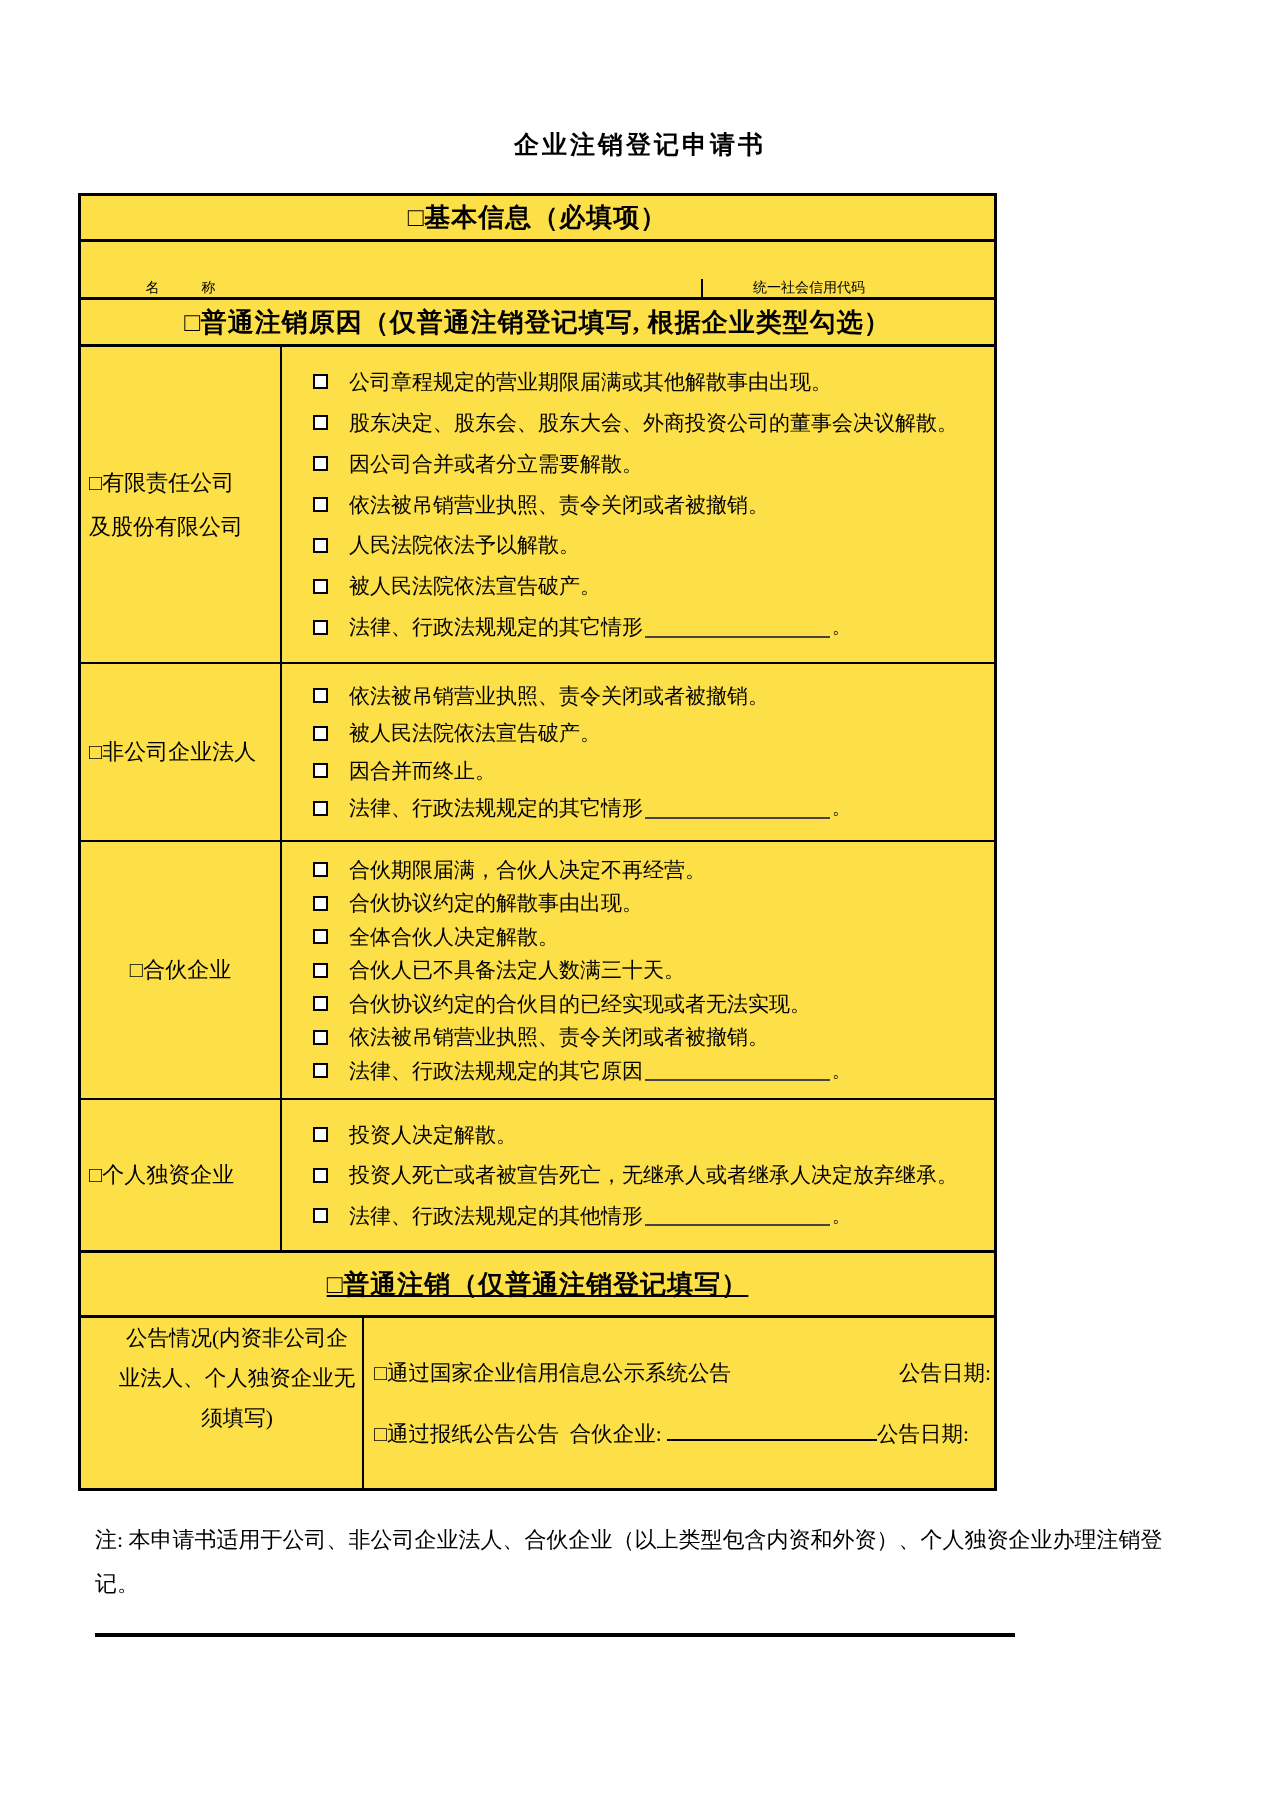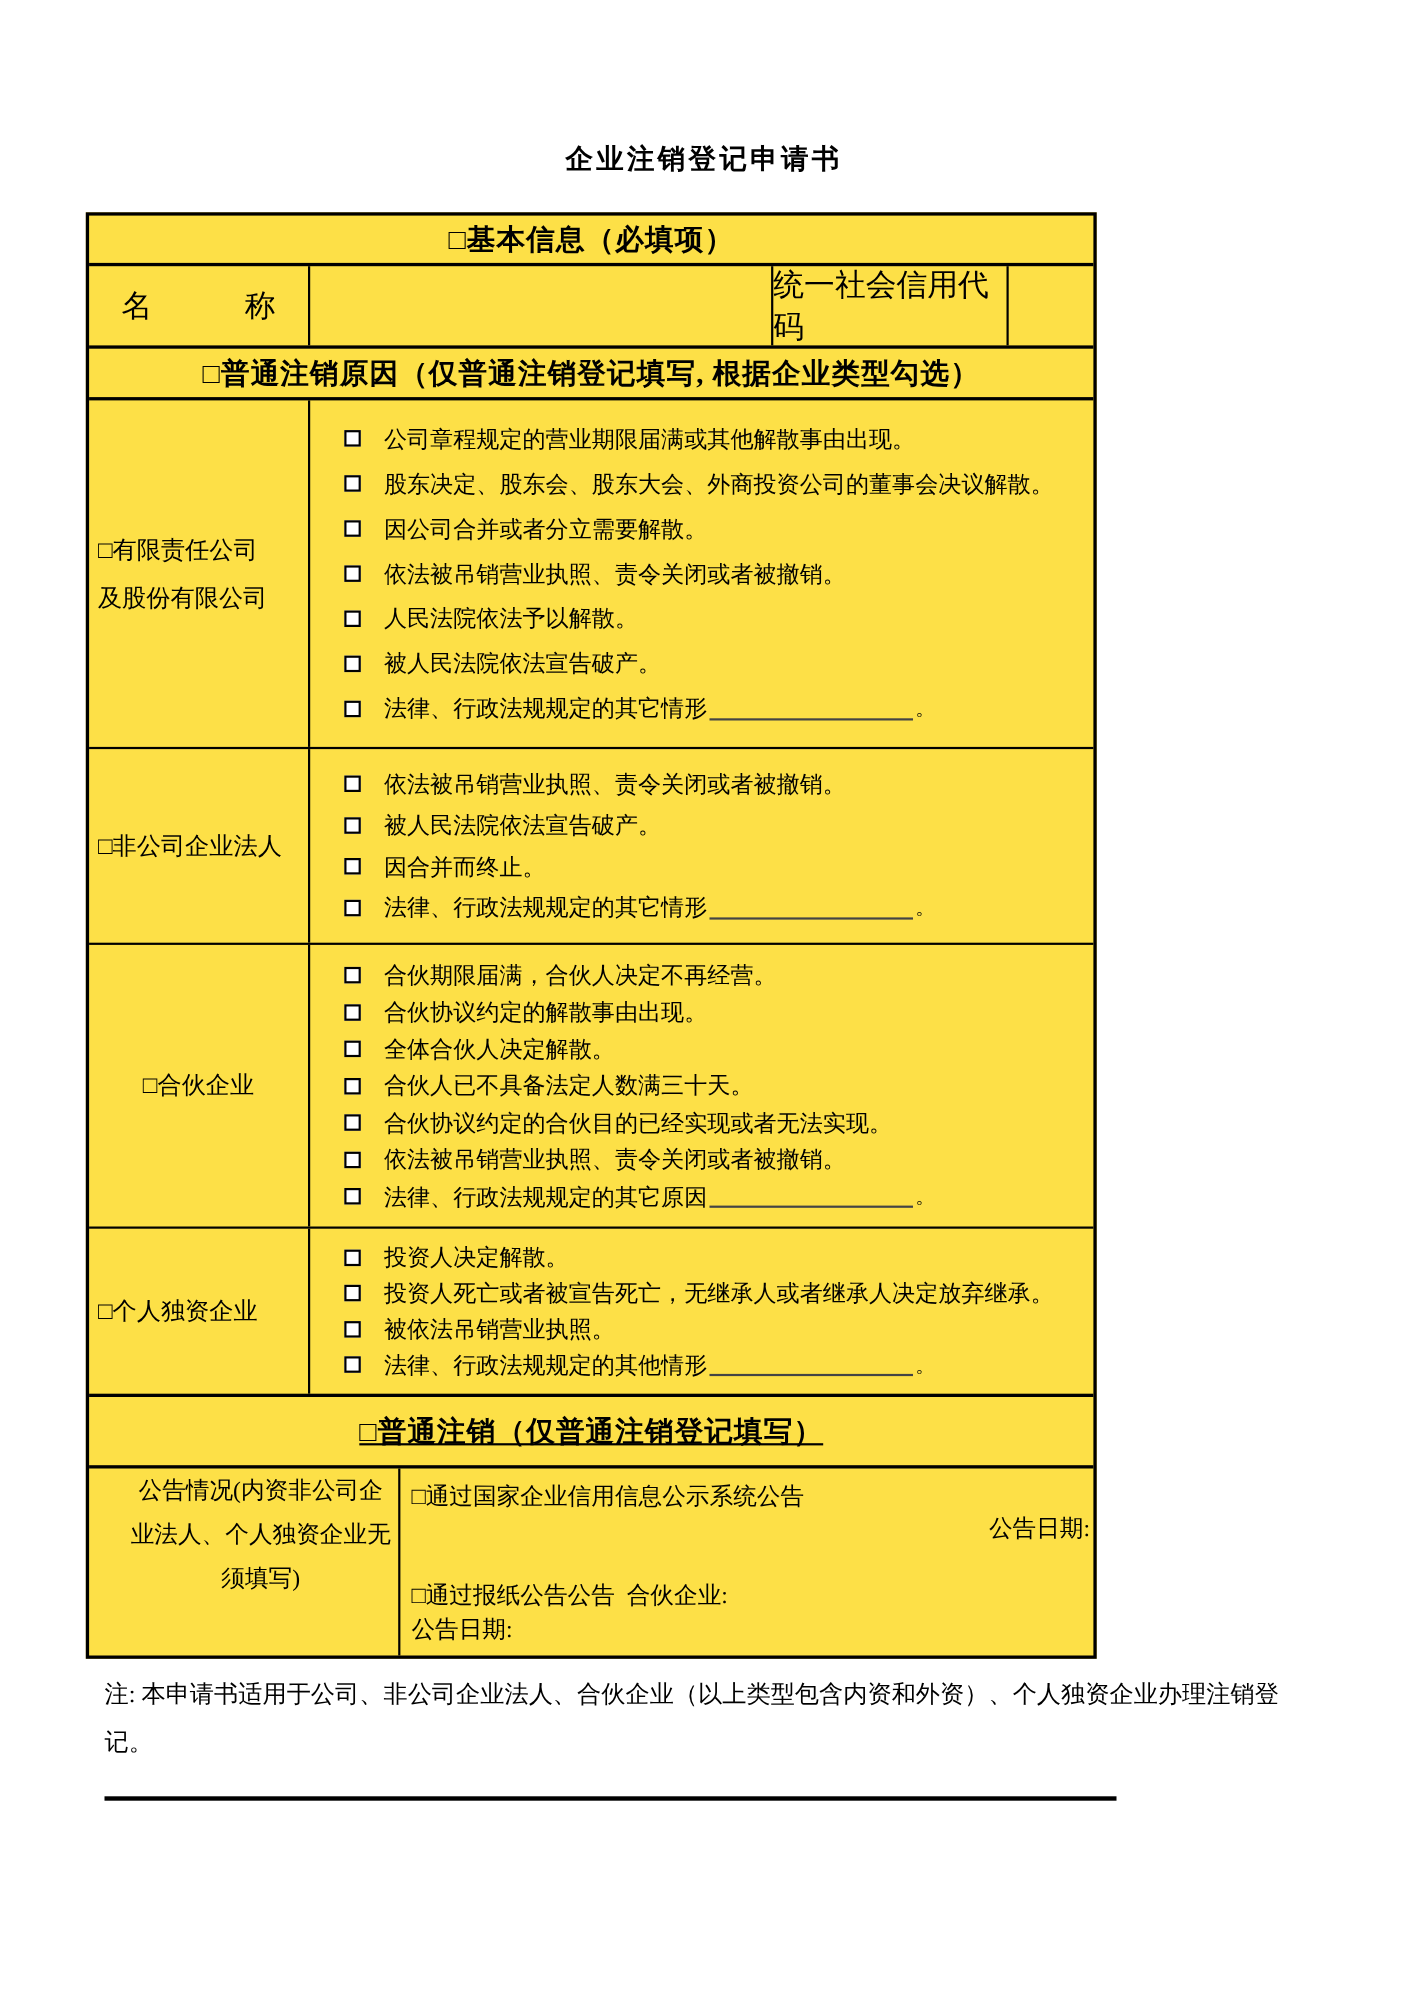--- a/index.html
+++ b/index.html
@@ -25,21 +25,21 @@
     display: flex; align-items: center; justify-content: center;
     font-weight: bold; font-size: 26px;
     border-top: 3px solid #000; border-bottom: 3px solid #000;
     letter-spacing: 1px;
   }
   .sec.first { border-top: none; }
   .sec-basic { height: 46px; }
   .sec-reason { height: 50px; }
   .sec-dereg { height: 68px; text-decoration: underline; }
 
-  .name-row { display: flex; height: 72px; font-size: 28px; }
+  .name-row { display: flex; height: 55px; font-size: 14px; align-items: flex-end; }
   .name-row > div { display: flex; align-items: center; justify-content: center; }
   .nc1 { width: 199px; }
   .nc2 { width: 421px; border-left: 2px solid #000; }
   .nc3 { width: 214px; border-left: 2px solid #000; }
   .nc4 { flex: 1; border-left: 2px solid #000; }
 
   .rrow { display: flex; }
   .rrow + .rrow { border-top: 2px solid #000; }
   #reason-rows .rrow:nth-child(1) { height: 315px; }
   #reason-rows .rrow:nth-child(2) { height: 178px; }
@@ -72,21 +72,21 @@
   .arow { display: flex; height: 170px; font-size: 21.5px; }
   .acat {
     width: 281px; display: flex; flex-direction: column; 
     align-items: center; text-align: center; line-height: 40px; padding-left: 31px;
   }
   .abody {
     flex: 1; border-left: 2px solid #000;
     display: flex; flex-direction: column; justify-content: center;
     gap: 32px; padding: 0 3px 0 10px;
   }
-  .aline { display: flex; align-items: baseline; white-space: pre; flex-direction: column; }
+  .aline { display: flex; align-items: baseline; white-space: pre; }
   .aline .date { margin-left: auto; }
   .aline2 .blank2 { display: inline-block; flex: 1; max-width: 210px; height: 21px; border-bottom: 2px solid #000; }
   .aline2 .date { margin-left: 0; }
 
   .note {
     position: absolute; left: 95px; top: 1518px; width: 1100px;
     font-size: 22px; line-height: 44px; white-space: pre-wrap;
   }
   .hr { position: absolute; left: 95px; top: 1633px; width: 920px; height: 4px; background: #000; }
 </style>
@@ -219,24 +219,20 @@
             <div class="item">
               <span class="cb"></span>
               <span class="itxt">投资人决定解散。</span>
             </div>
             <div class="item">
               <span class="cb"></span>
               <span class="itxt">投资人死亡或者被宣告死亡，无继承人或者继承人决定放弃继承。</span>
             </div>
             <div class="item">
               <span class="cb"></span>
-              <span class="itxt">被依法吊销营业执照。</span>
-            </div>
-            <div class="item">
-              <span class="cb"></span>
               <span class="itxt">法律、行政法规规定的其他情形</span>
               <span class="blank"></span>
               <span class="suffix">。</span>
             </div>
           </div>
         </div>
       </div>
 
     <div class="sec sec-dereg">□普通注销（仅普通注销登记填写）</div>
 

